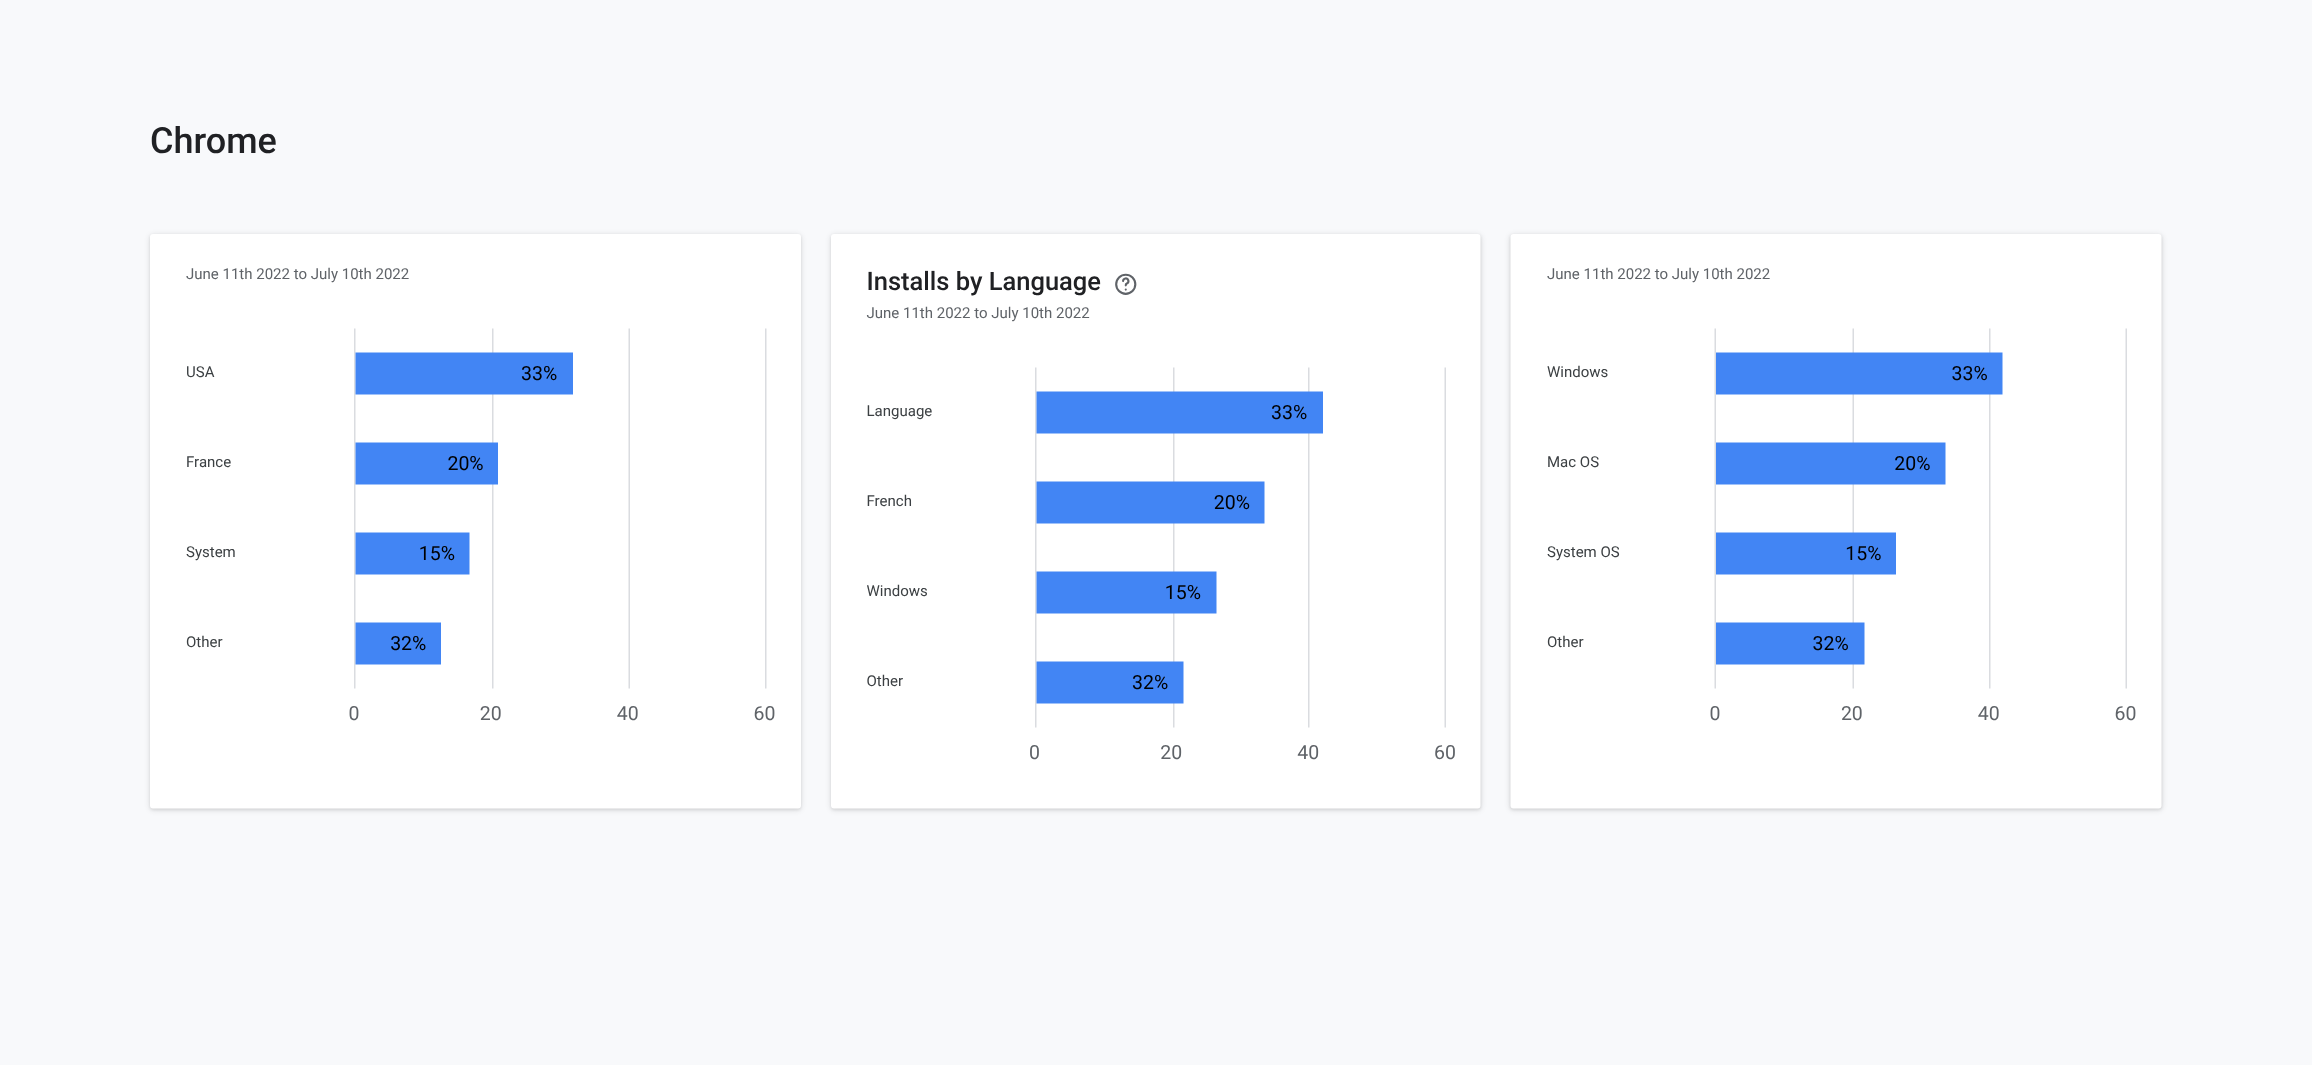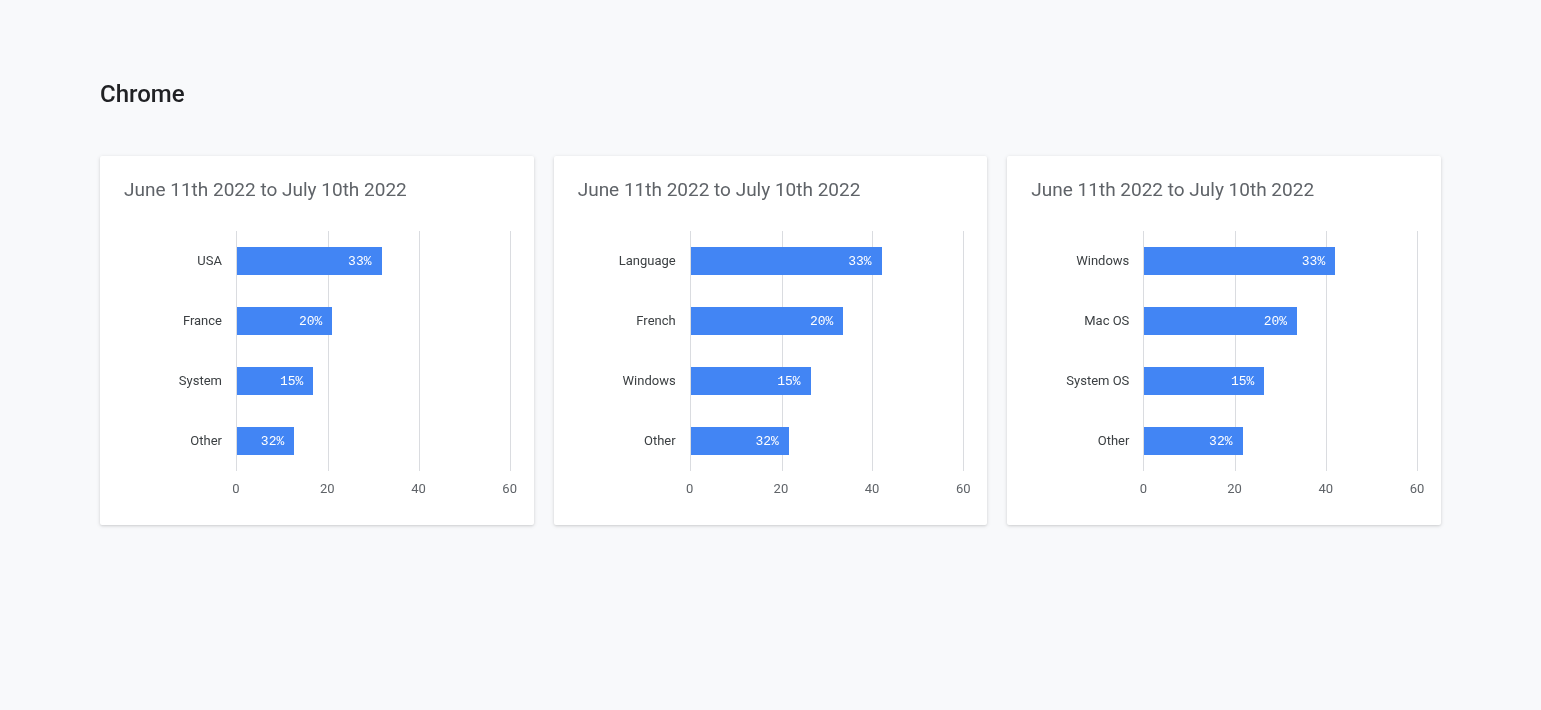--- a/index.html
+++ b/index.html
@@ -44,38 +44,37 @@
     display: inline-flex;
     align-items: center;
     justify-content: center;
     color: #5f6368;
     position: relative;
     top: 1px;
     cursor: pointer;
   }
   .help-icon svg { width: 17px; height: 17px; }
   .card-subtitle {
-    font-size: 19px;
+    font-size: 10px;
     color: #5f6368;
     margin-bottom: 30px;
   }
   .chart-area {
     display: flex;
     height: 240px;
   }
   .y-labels {
     width: 112px;
     display: flex;
     flex-direction: column;
     justify-content: space-around;
   }
   .y-label {
-    font-size: 13px;
+    font-size: 10px;
     color: #3c4043;
-    text-align: right;
     padding-right: 14px;
     height: 28px;
     line-height: 28px;
   }
   .plot {
     position: relative;
     flex: 1;
     border-left: 1px solid #dadce0;
   }
   .grid-line {
@@ -95,24 +94,23 @@
   .bar {
     position: absolute;
     top: 0; bottom: 0; left: 0;
     background: #4285f4;
     display: flex;
     align-items: center;
     justify-content: flex-end;
     padding-right: 10px;
   }
   .bar-val {
-    color: #ffffff;
+    color: #000000;
     font-size: 13px;
     white-space: nowrap;
-    font-family: Liberation Mono, monospace;
   }
   .x-axis {
     display: flex;
     margin-top: 10px;
   }
   .x-spacer { width: 112px; }
   .x-ticks {
     position: relative;
     flex: 1;
     height: 18px;
@@ -174,20 +172,30 @@
       <div class="x-ticks">
         <span class="x-tick" style="left: 0%;">0</span>
         <span class="x-tick" style="left: 33.3333%;">20</span>
         <span class="x-tick" style="left: 66.6667%;">40</span>
         <span class="x-tick" style="left: 100%;">60</span>
       </div>
     </div>
   </div>
 
   <div class="card">
+    <div class="card-header">
+      <span class="card-title">Installs by Language</span>
+      <span class="help-icon">
+        <svg viewBox="0 0 24 24" fill="none">
+            <circle cx="12" cy="12" r="9" stroke="currentColor" stroke-width="2"></circle>
+            <path d="M9.5 9a2.5 2.5 0 1 1 3.5 2.3c-.8.4-1 .9-1 1.7" stroke="currentColor" stroke-width="2" stroke-linecap="round"></path>
+            <circle cx="12" cy="17" r="1" fill="currentColor"></circle>
+          </svg>
+      </span>
+    </div>
     <div class="card-subtitle">June 11th 2022 to July 10th 2022</div>
     <div class="chart-area">
       <div class="y-labels">
         <div class="y-label">Language</div>
         <div class="y-label">French</div>
         <div class="y-label">Windows</div>
         <div class="y-label">Other</div>
       </div>
       <div class="plot">
 

